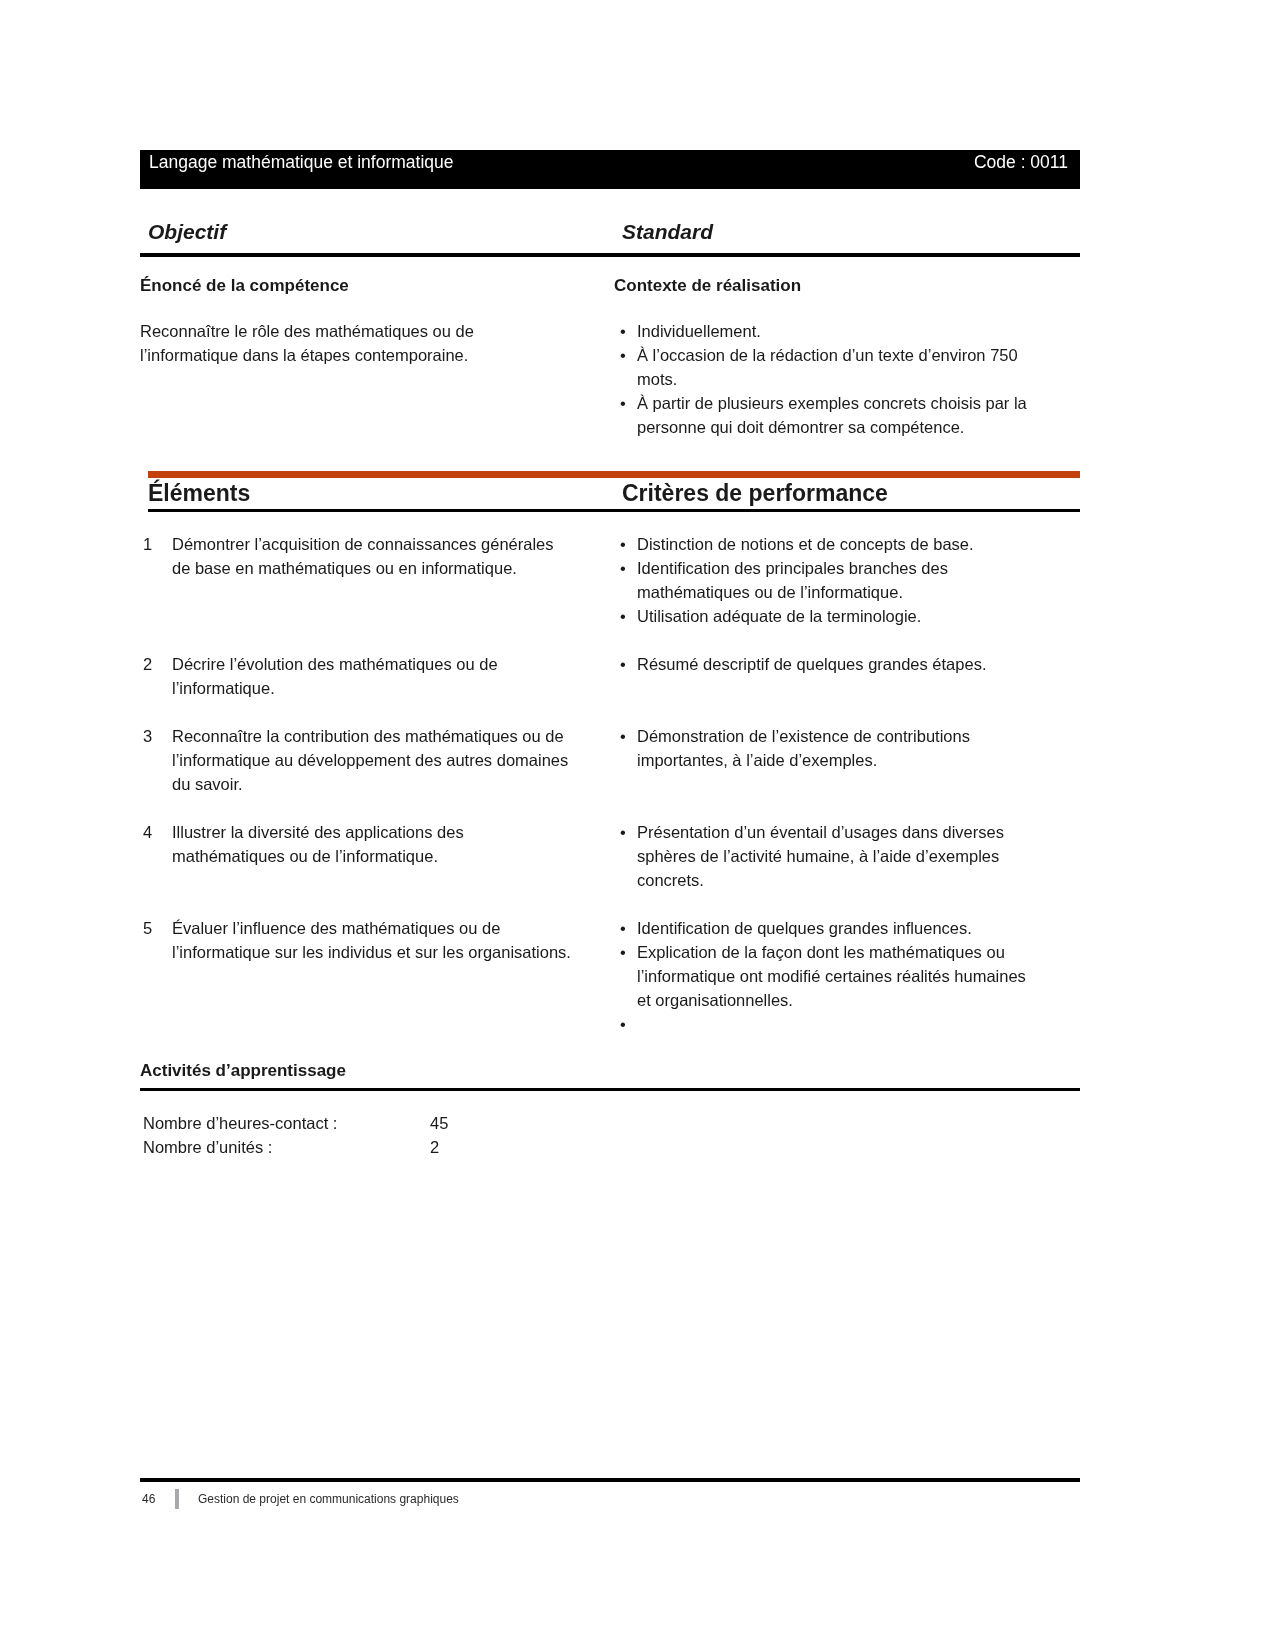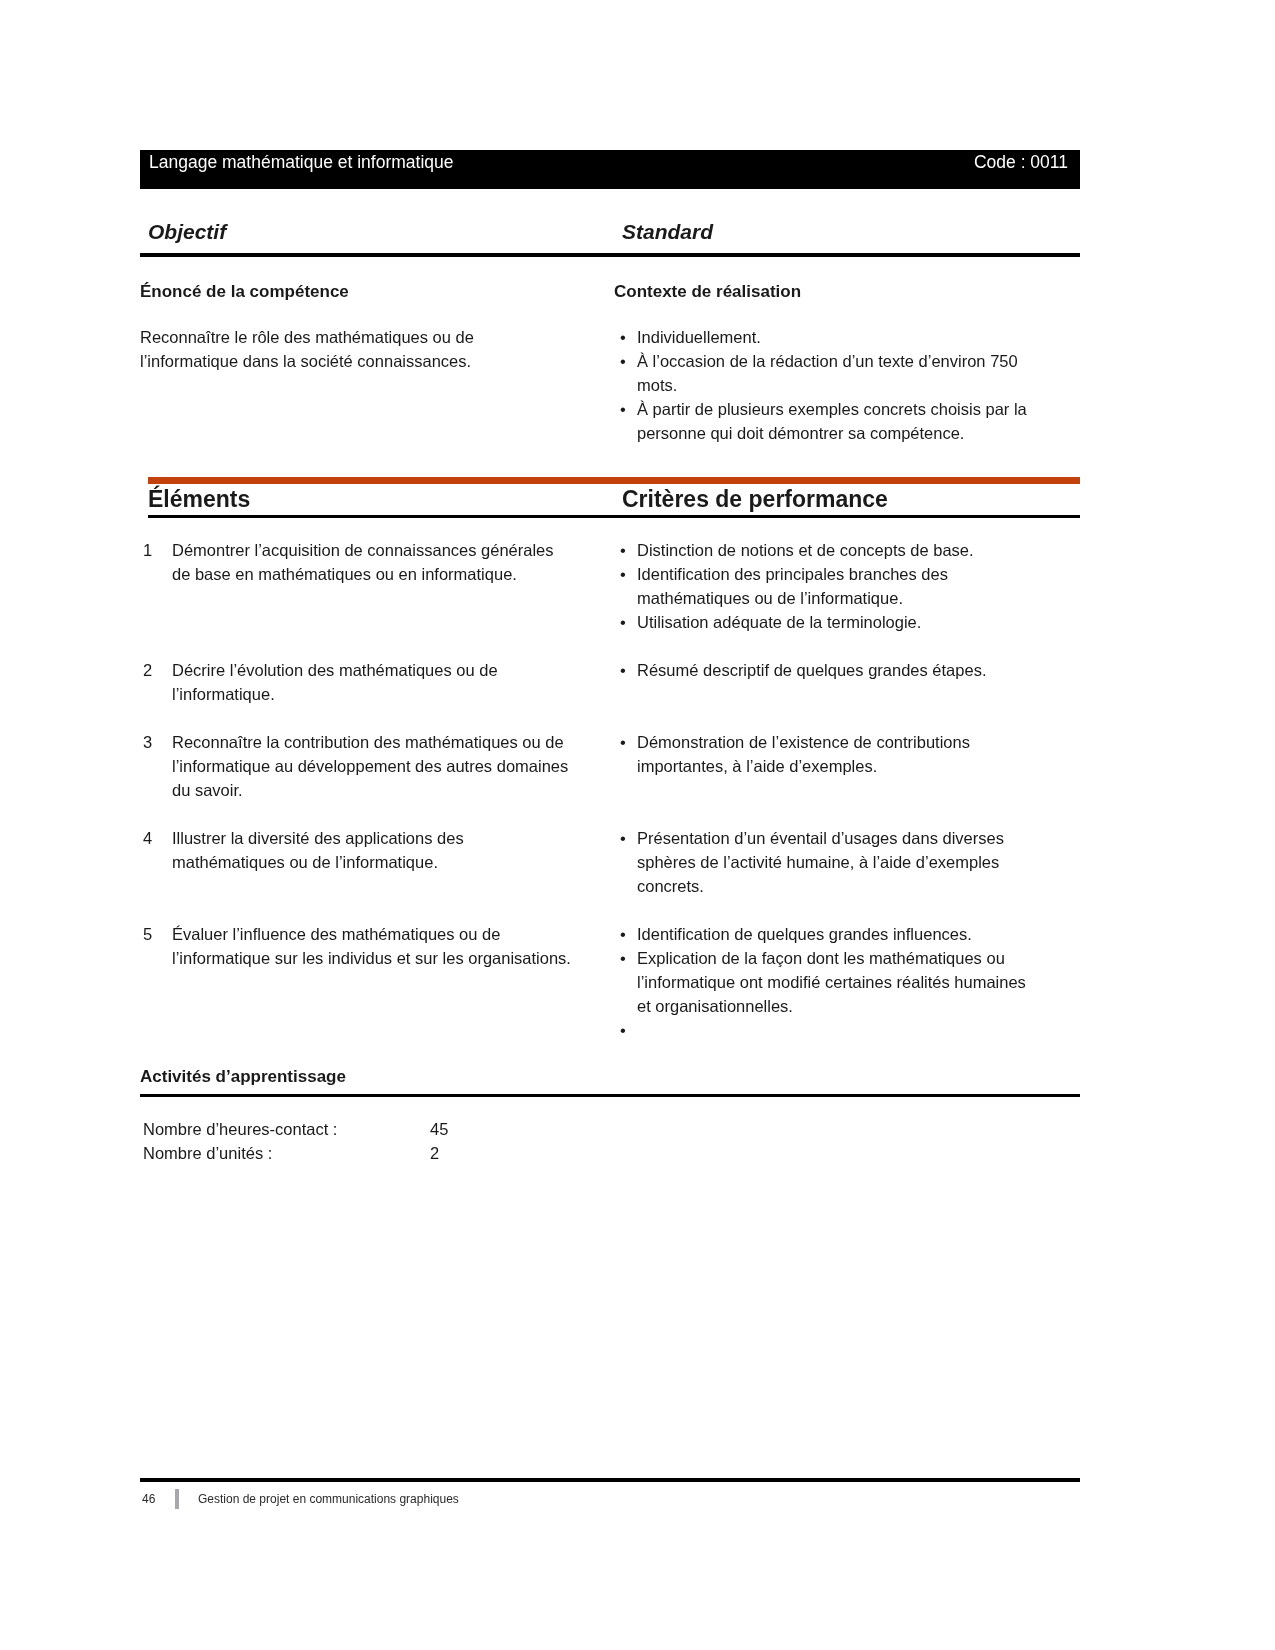--- a/index.html
+++ b/index.html
@@ -32,21 +32,21 @@
   }
   .two-col { display:grid; grid-template-columns:474px 1fr; }
   .obj-row {
     margin-top:30px;
     padding:0 0 8px 0;
     border-bottom:4px solid #000;
     font-weight:bold; font-style:italic; font-size:21px; line-height:26px;
   }
   .obj-row .cell { padding-left:8px; }
   .sec-heading { font-weight:bold; font-size:17px; line-height:22px; }
-  .section-1 { margin-top:24px; }
+  .section-1 { margin-top:18px; }
   .enonce-text { margin-top:22px; width:408px; }
   .bullet-list { margin-top:22px; }
   .bullet-list.flush { margin-top:0; }
   .bullet { display:flex; padding-left:6px; }
   .bullet .marker { width:17px; flex:0 0 17px; }
   .bullet .btext { max-width:406px; }
   .table-header {
     margin-top:32px;
     border-top:7px solid #c2410c;
     border-bottom:3px solid #000;
@@ -93,21 +93,21 @@
   <div class="content">
 
     <div class="two-col obj-row">
       <div class="cell">Objectif</div>
       <div class="cell">Standard</div>
     </div>
 
     <div class="two-col section-1">
       <div>
         <div class="sec-heading">Énoncé de la compétence</div>
-        <div class="enonce-text">Reconnaître le rôle des mathématiques ou de l’informatique dans la société connaissances.</div>
+        <div class="enonce-text">Reconnaître le rôle des mathématiques ou de l’informatique dans la étapes contemporaine.</div>
       </div>
       <div>
         <div class="sec-heading">Contexte de réalisation</div>
         <div class="bullet-list">
           <div class="bullet">
             <span class="marker">•</span>
             <span class="btext">Individuellement.</span>
           </div>
           <div class="bullet">
             <span class="marker">•</span>

